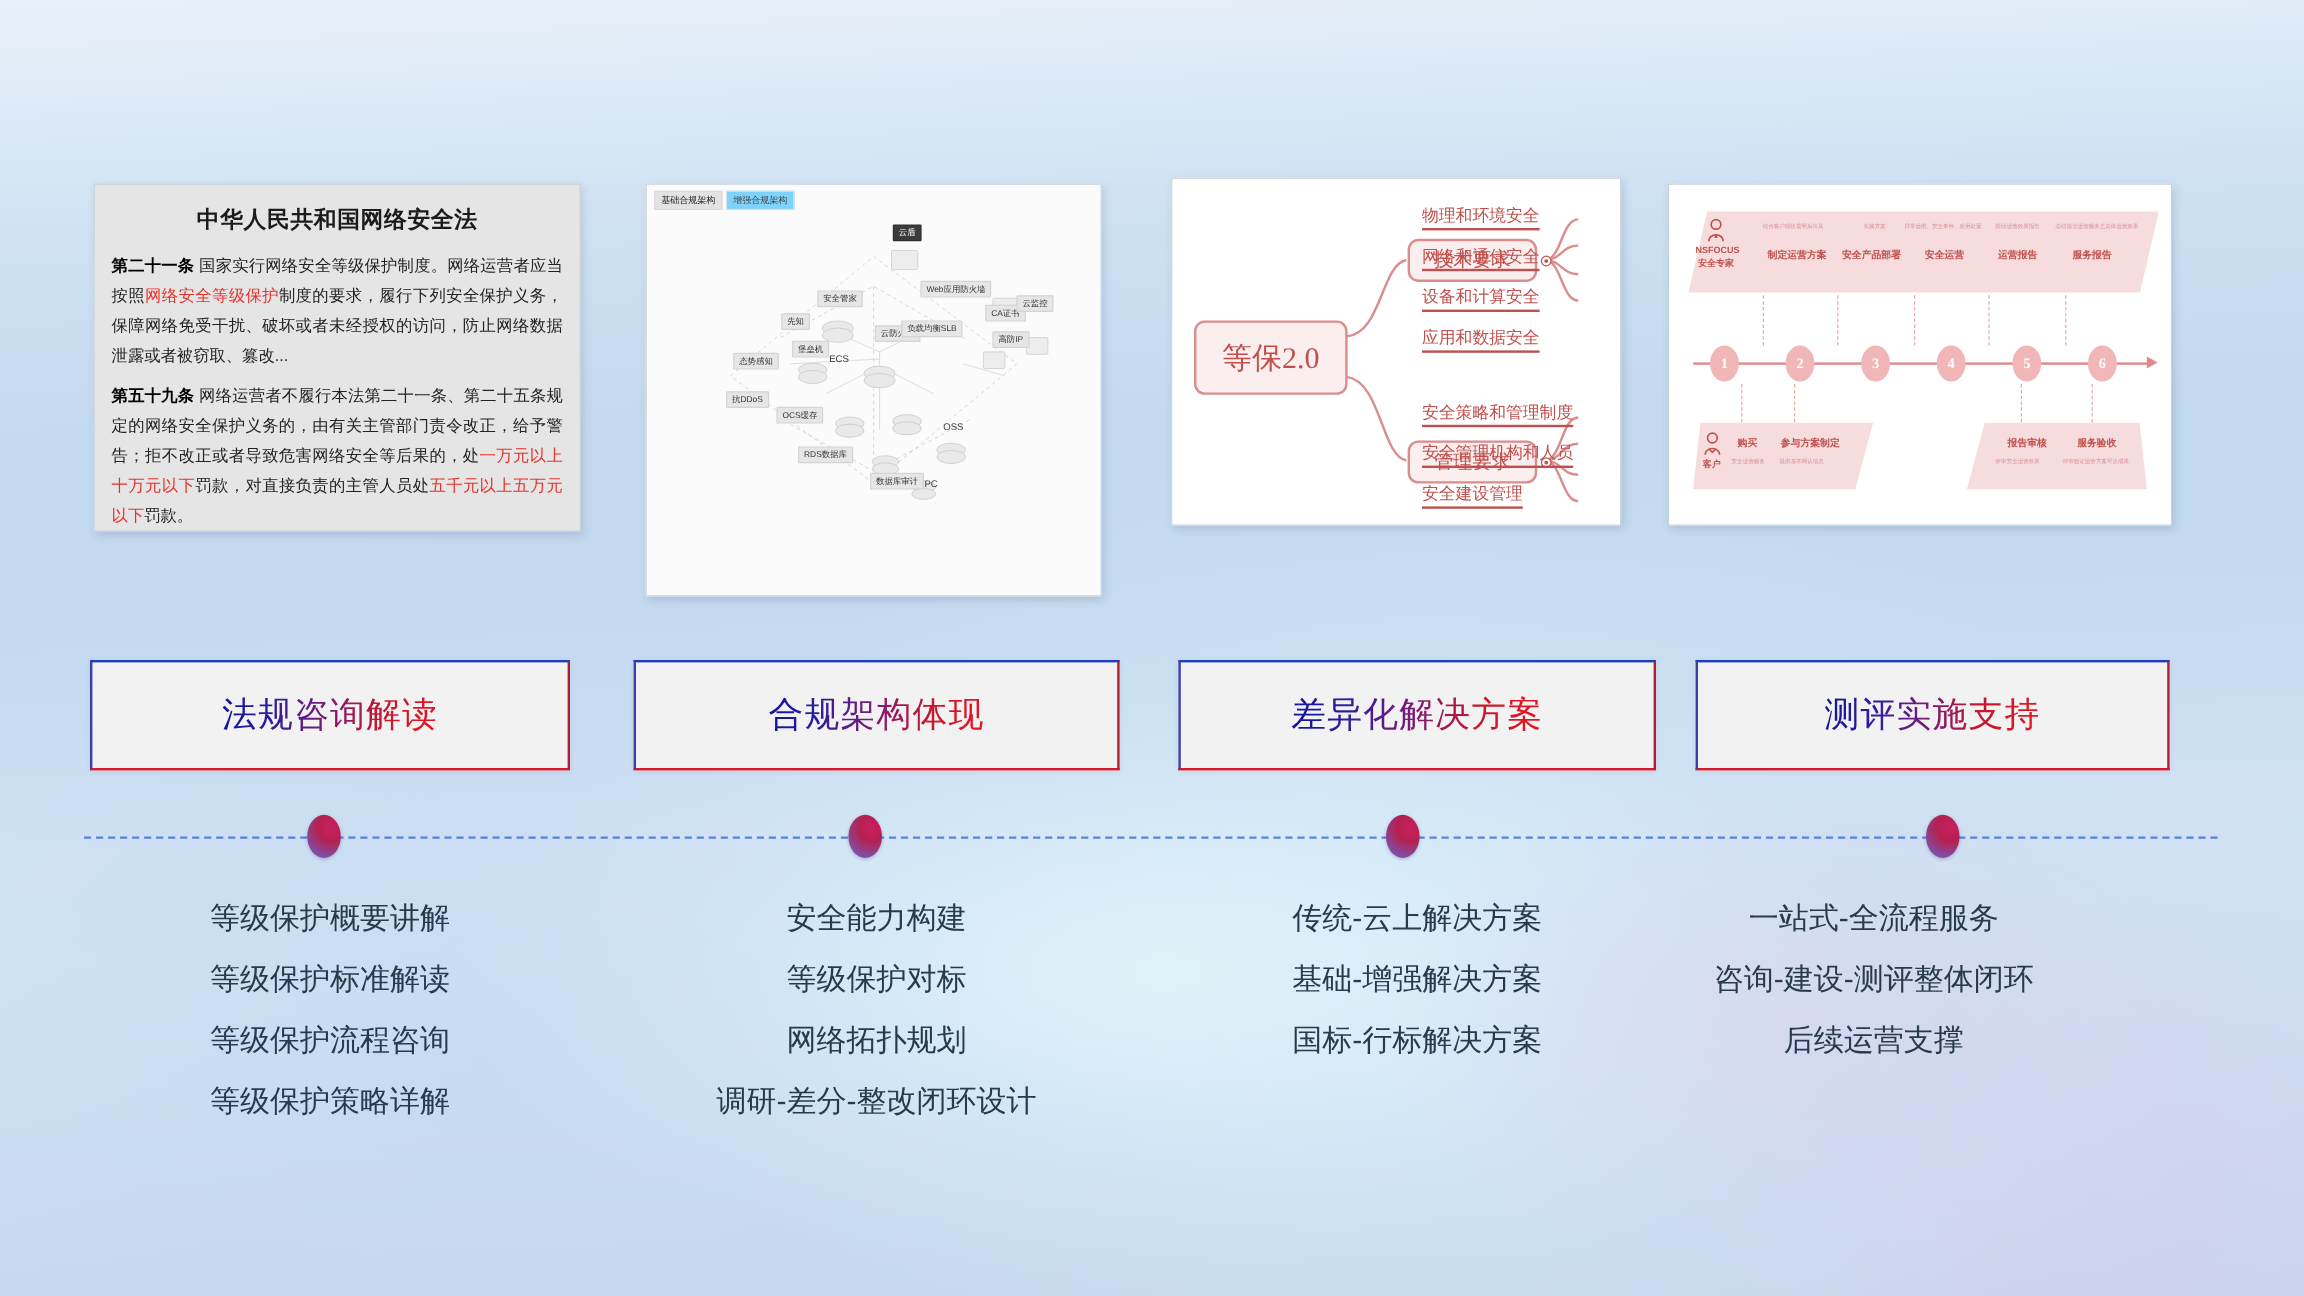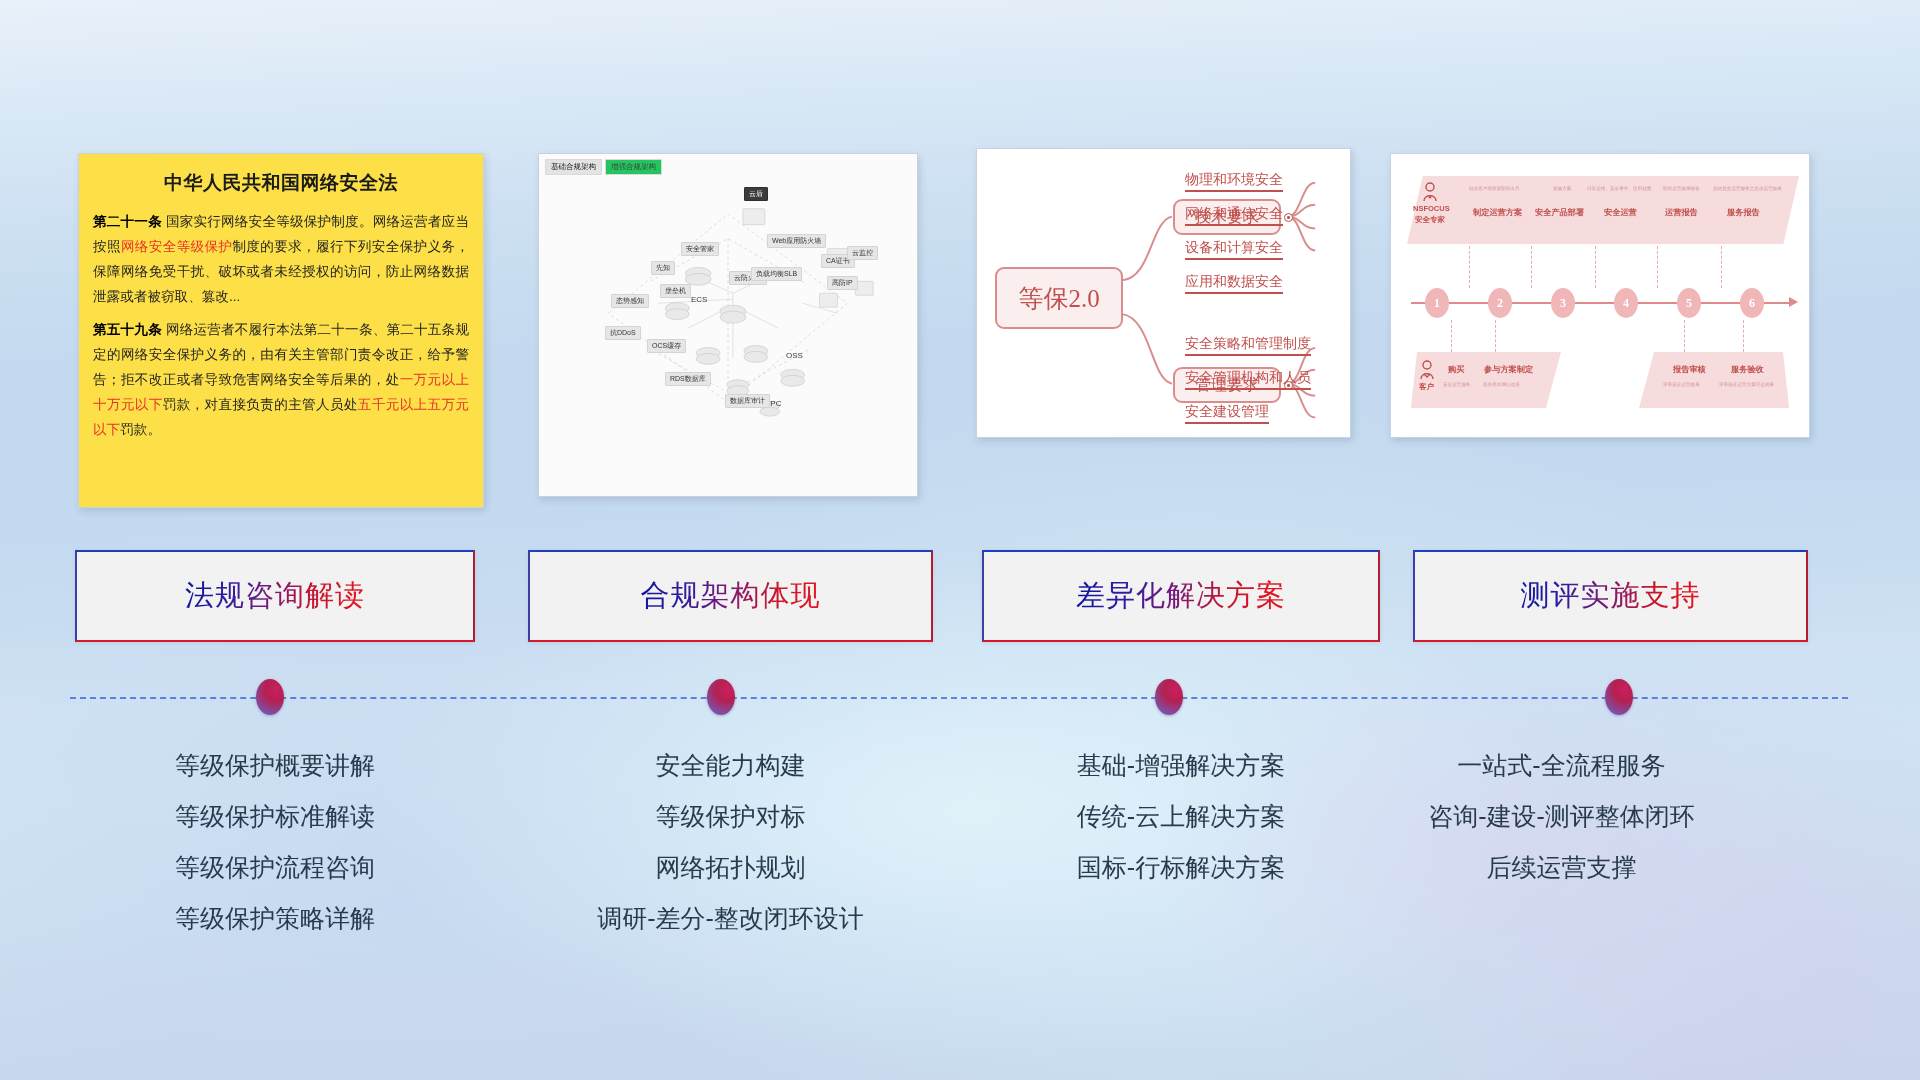--- a/index.html
+++ b/index.html
@@ -43,21 +43,21 @@
 
   
   .cards { position: absolute; left: 0; top: 0; width: 1920px; height: 450px; }
   .card {
     position: absolute;
     background: #fdfdfd;
     border: 1px solid #c9d2dc;
     box-shadow: 2px 3px 7px rgba(60,80,110,0.18);
     overflow: hidden;
   }
-  .card1 { left: 78px;  top: 153px; width: 406px; height: 355px; background:#fde047; }
+  .card1 { left: 78px;  top: 153px; width: 406px; height: 290px; background:#e5e5e5; }
   .card2 { left: 538px; top: 153px; width: 380px; height: 344px; }
   .card3 { left: 976px; top: 148px; width: 375px; height: 290px; }
   .card4 { left: 1390px;top: 153px; width: 420px; height: 285px; }
 
   
   .law-title {
     text-align: center;
     font-size: 19px;
     font-weight: bold;
     color: #1b1b1b;
@@ -73,21 +73,21 @@
     margin-bottom: 8px;
   }
   .law-para b { font-weight: bold; color: #000; }
   .hl { color: #e8312a; }
 
   
   .arch { position: relative; width: 100%; height: 100%; background: #fbfbfb; }
   .arch-tabs { position: absolute; left: 6px; top: 5px; display: flex; gap: 3px; }
   .arch-tab {
     font-size: 7.5px; color: #444; padding: 2px 5px;
-    border: 1px solid #dadada; background: #22c55e;
+    border: 1px solid #dadada; background: #7dd3fc;
   }
   .arch-tab.sel { background: #e3e3e3; color: #222; }
   .arch-svg { position: absolute; inset: 0; }
   .nlab {
     position: absolute; font-size: 7px; color: #333;
     background: #e6e6e6; border: 1px solid #d4d4d4;
     padding: 1px 4px; white-space: nowrap; border-radius: 1px;
   }
   .nlab.dark { background: #3b3b3b; color: #fff; border-color:#2e2e2e; }
   .nlab.plain { background: transparent; border: none; color: #3a3a3a; }
@@ -439,22 +439,22 @@
   </ul>
 
   <ul class="col c2">
     <li>安全能力构建</li>
     <li>等级保护对标</li>
     <li>网络拓扑规划</li>
     <li>调研-差分-整改闭环设计</li>
   </ul>
 
   <ul class="col c3">
+    <li>传统-云上解决方案</li>
     <li>基础-增强解决方案</li>
-    <li>传统-云上解决方案</li>
     <li>国标-行标解决方案</li>
   </ul>
 
   <ul class="col c4">
     <li>一站式-全流程服务</li>
     <li>咨询-建设-测评整体闭环</li>
     <li>后续运营支撑</li>
   </ul>
 </div>
 

